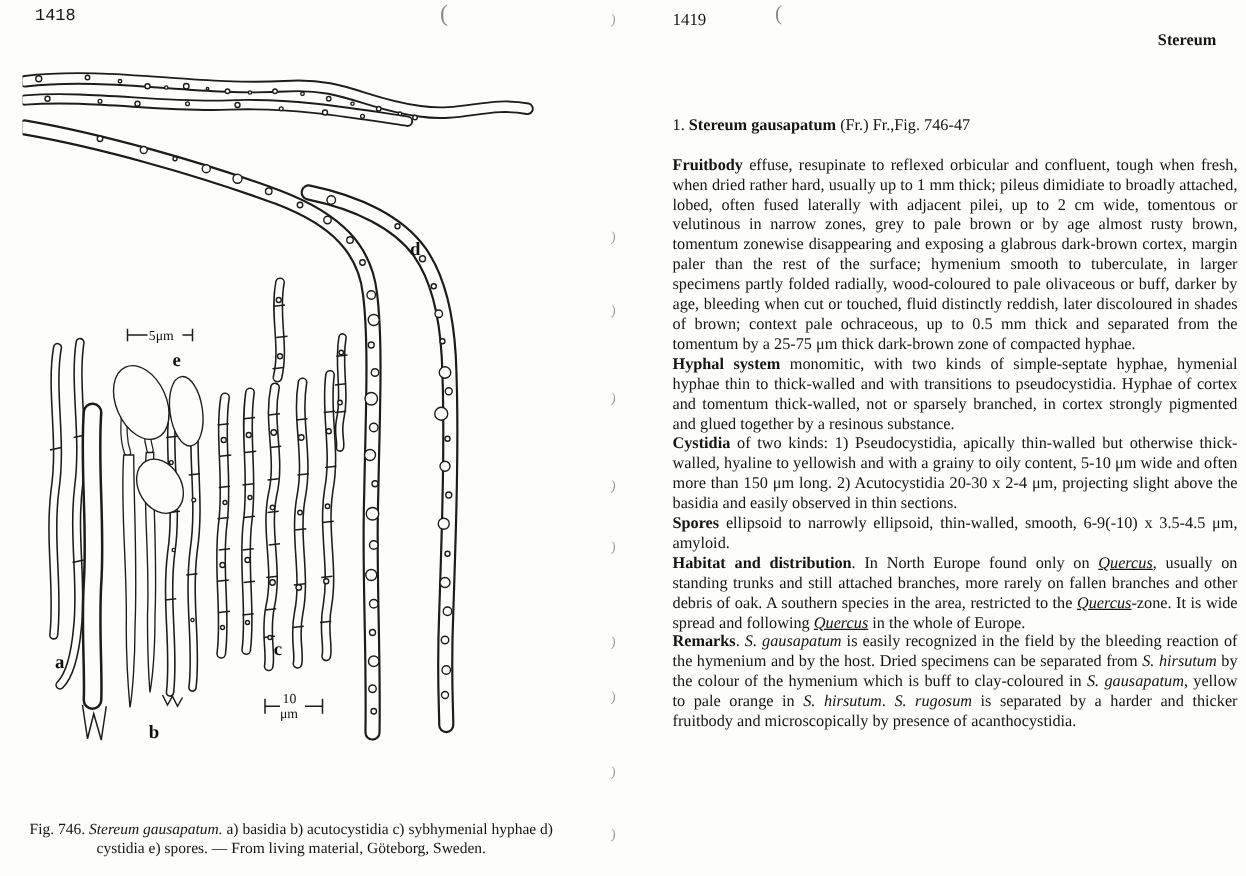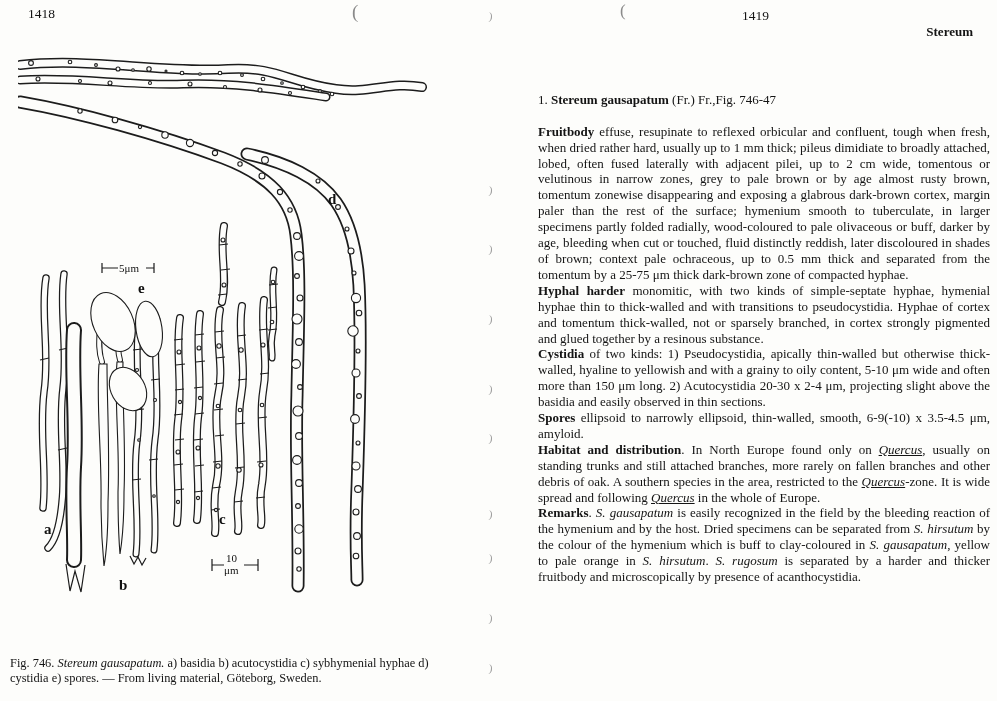--- a/index.html
+++ b/index.html
@@ -3,25 +3,25 @@
 <meta charset="utf-8">
 <style>
   html,body{margin:0;padding:0;background:#e8e8e6;}
   .sheet{position:relative;width:997px;height:701px;background:#fdfdfb;overflow:hidden;
          font-family:"Liberation Serif","DejaVu Serif",serif;color:#141414;}
   .b{font-weight:bold}
   .i{font-style:italic}
   .u{text-decoration:underline}
   p{margin:0;text-align:justify}
 
-  .pageno-left{position:absolute;left:28px;top:6px;font-size:13.5px;}
-  .caption{position:absolute;left:10px;top:656px;width:446px;font-size:12.4px;line-height:15.2px;text-align:left;}
+  .pageno-left{position:absolute;left:28px;top:6px;font-size:13.5px;font-family:Liberation Mono, monospace;}
+  .caption{position:absolute;left:10px;top:656px;width:446px;font-size:12.4px;line-height:15.2px;text-align:center;}
 
   .right-col{position:absolute;left:538px;top:8px;width:452px;font-size:13px;line-height:15.9px;}
-  .pageno-right{text-align:center;padding-right:17px;font-size:13.5px;}
+  .pageno-right{text-align:left;padding-right:17px;font-size:13.5px;}
   .running-head{text-align:right;padding-right:17px;font-weight:bold;}
   .heading-row{display:flex;justify-content:flex-start;align-items:baseline;margin-top:16px;}
   .figref{margin-right:24px;white-space:nowrap;margin-top:36px;}
   .paragraphs{margin-top:16px;}
 
   
   .tb{fill:none;stroke:#1c1c1c;stroke-linecap:round;stroke-linejoin:round}
   .tw{fill:none;stroke:#fdfdfb;stroke-linecap:round;stroke-linejoin:round}
   .cir{fill:#fdfdfb;stroke:#1c1c1c;stroke-width:1.1}
   .sep{fill:none;stroke:#1c1c1c;stroke-width:1.2}
@@ -235,21 +235,21 @@
 
   <div class="right-col">
     <div class="pageno-right">1419</div>
     <div class="running-head">Stereum</div>
     <div class="heading-row">
       <span><span>1. </span><span class="b">Stereum gausapatum</span><span> (Fr.) Fr.,</span></span>
       <span class="figref">Fig. 746-47</span>
     </div>
     <div class="paragraphs">
         <p><span class="b">Fruitbody</span><span> effuse, resupinate to reflexed orbicular and confluent, tough when fresh, when dried rather hard, usually up to 1 mm thick; pileus dimidiate to broadly attached, lobed, often fused laterally with adjacent pilei, up to 2 cm wide, tomentous or velutinous in narrow zones, grey to pale brown or by age almost rusty brown, tomentum zonewise disappearing and exposing a glabrous dark-brown cortex, margin paler than the rest of the surface; hymenium smooth to tuberculate, in larger specimens partly folded radially, wood-coloured to pale olivaceous or buff, darker by age, bleeding when cut or touched, fluid distinctly reddish, later discoloured in shades of brown; context pale ochraceous, up to 0.5 mm thick and separated from the tomentum by a 25-75 μm thick dark-brown zone of compacted hyphae.</span></p>
-        <p><span class="b">Hyphal harder</span><span> monomitic, with two kinds of simple-septate hyphae, hymenial hyphae thin to thick-walled and with transitions to pseudocystidia. Hyphae of cortex and tomentum thick-walled, not or sparsely branched, in cortex strongly pigmented and glued together by a resinous substance.</span></p>
+        <p><span class="b">Hyphal system</span><span> monomitic, with two kinds of simple-septate hyphae, hymenial hyphae thin to thick-walled and with transitions to pseudocystidia. Hyphae of cortex and tomentum thick-walled, not or sparsely branched, in cortex strongly pigmented and glued together by a resinous substance.</span></p>
         <p><span class="b">Cystidia</span><span> of two kinds: 1) Pseudocystidia, apically thin-walled but otherwise thick-walled, hyaline to yellowish and with a grainy to oily content, 5-10 μm wide and often more than 150 μm long. 2) Acutocystidia 20-30 x 2-4 μm, projecting slight above the basidia and easily observed in thin sections.</span></p>
         <p><span class="b">Spores</span><span> ellipsoid to narrowly ellipsoid, thin-walled, smooth, 6-9(-10) x 3.5-4.5 μm, amyloid.</span></p>
         <p><span class="b">Habitat and distribution</span><span>. In North Europe found only on </span><span class="i u">Quercus</span><span>, usually on standing trunks and still attached branches, more rarely on fallen branches and other debris of oak. A southern species in the area, restricted to the </span><span class="i u">Quercus</span><span>-zone. It is wide spread and following </span><span class="i u">Quercus</span><span> in the whole of Europe.</span></p>
         <p><span class="b">Remarks</span><span>. </span><span class="i">S. gausapatum</span><span> is easily recognized in the field by the bleeding reaction of the hymenium and by the host. Dried specimens can be separated from </span><span class="i">S. hirsutum</span><span> by the colour of the hymenium which is buff to clay-coloured in </span><span class="i">S. gausapatum</span><span>, yellow to pale orange in </span><span class="i">S. hirsutum</span><span>. </span><span class="i">S. rugosum</span><span> is separated by a harder and thicker fruitbody and microscopically by presence of acanthocystidia.</span></p>
       </div>
   </div>
 
   <span class="gmark" style="top:10px">)</span>
   <span class="gmark" style="top:184px">)</span>
   <span class="gmark" style="top:243px">)</span>

